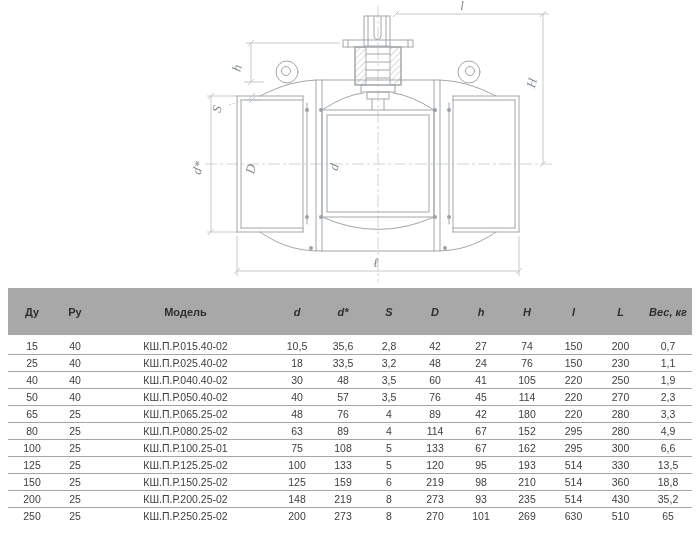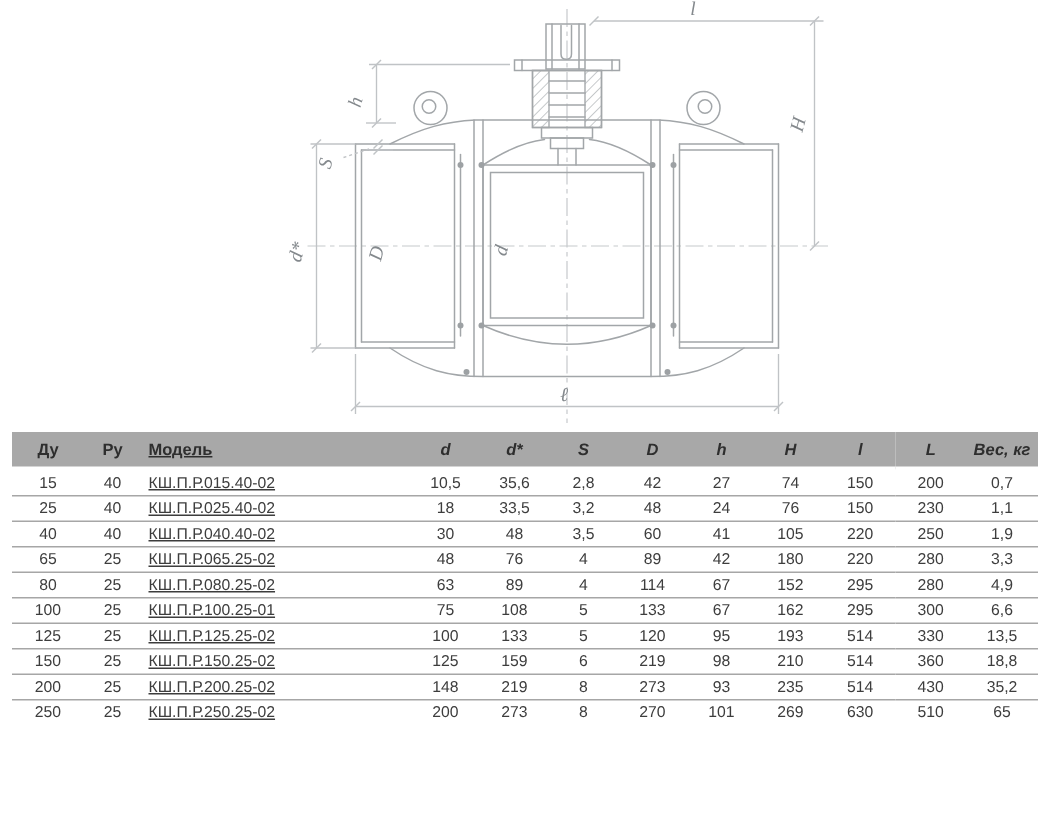--- a/index.html
+++ b/index.html
@@ -21,26 +21,26 @@
   }
   
   .spec-table{
     position:absolute;left:8px;top:288px;width:684px;
     border-collapse:collapse;table-layout:fixed;
   }
   .spec-table th{
     background:var(--header-bg,#a8a8a8);
     color:var(--header-text,#2e2e2e);
     font-size:11px;font-weight:700;height:23px;
-    padding:0 2px;text-align:center;vertical-align:middle;
+    padding:12px 2px;text-align:center;vertical-align:middle;
     border:none;
     margin-left:43px;
   }
   .spec-table th.dim-col{font-style:italic;}
-  .spec-table th.model,.spec-table td.model{text-align:left;padding-left:5px;text-decoration:underline;}
+  .spec-table th.model,.spec-table td.model{text-align:center;padding-left:5px;}
   .spec-table thead{border-bottom:3px solid #ffffff;}
   .spec-table td{
     color:var(--row-text,#3d3d3d);
     font-size:10.5px;height:16px;padding:0 2px;
     text-align:center;vertical-align:middle;
     border-bottom:1px solid var(--row-line,#a6a6a6);
     background:#ffffff;
   }
   .spec-table tbody tr:last-child td{border-bottom:none;}
 </style>
@@ -248,20 +248,34 @@
         <td>48</td>
         <td>3,5</td>
         <td>60</td>
         <td>41</td>
         <td>105</td>
         <td>220</td>
         <td>250</td>
         <td>1,9</td>
       </tr>
       <tr>
+        <td>50</td>
+        <td>40</td>
+        <td class="model">КШ.П.Р.050.40-02</td>
+        <td>40</td>
+        <td>57</td>
+        <td>3,5</td>
+        <td>76</td>
+        <td>45</td>
+        <td>114</td>
+        <td>220</td>
+        <td>270</td>
+        <td>2,3</td>
+      </tr>
+      <tr>
         <td>65</td>
         <td>25</td>
         <td class="model">КШ.П.Р.065.25-02</td>
         <td>48</td>
         <td>76</td>
         <td>4</td>
         <td>89</td>
         <td>42</td>
         <td>180</td>
         <td>220</td>

